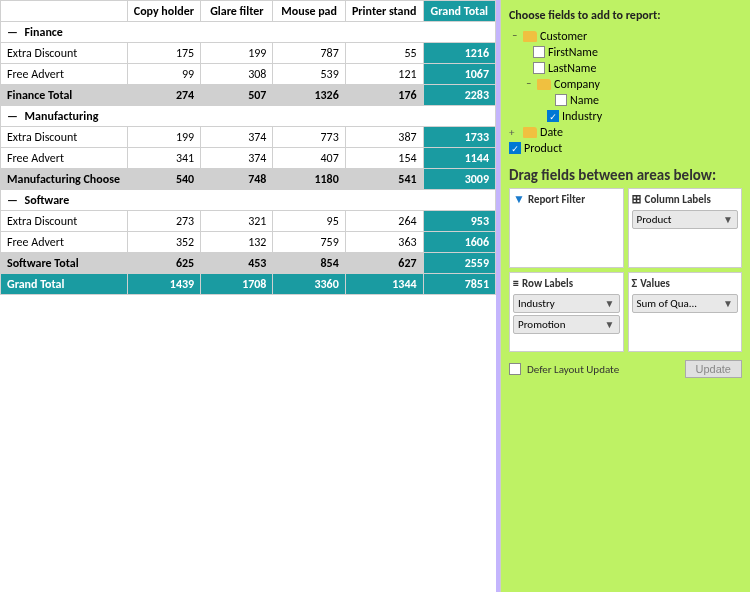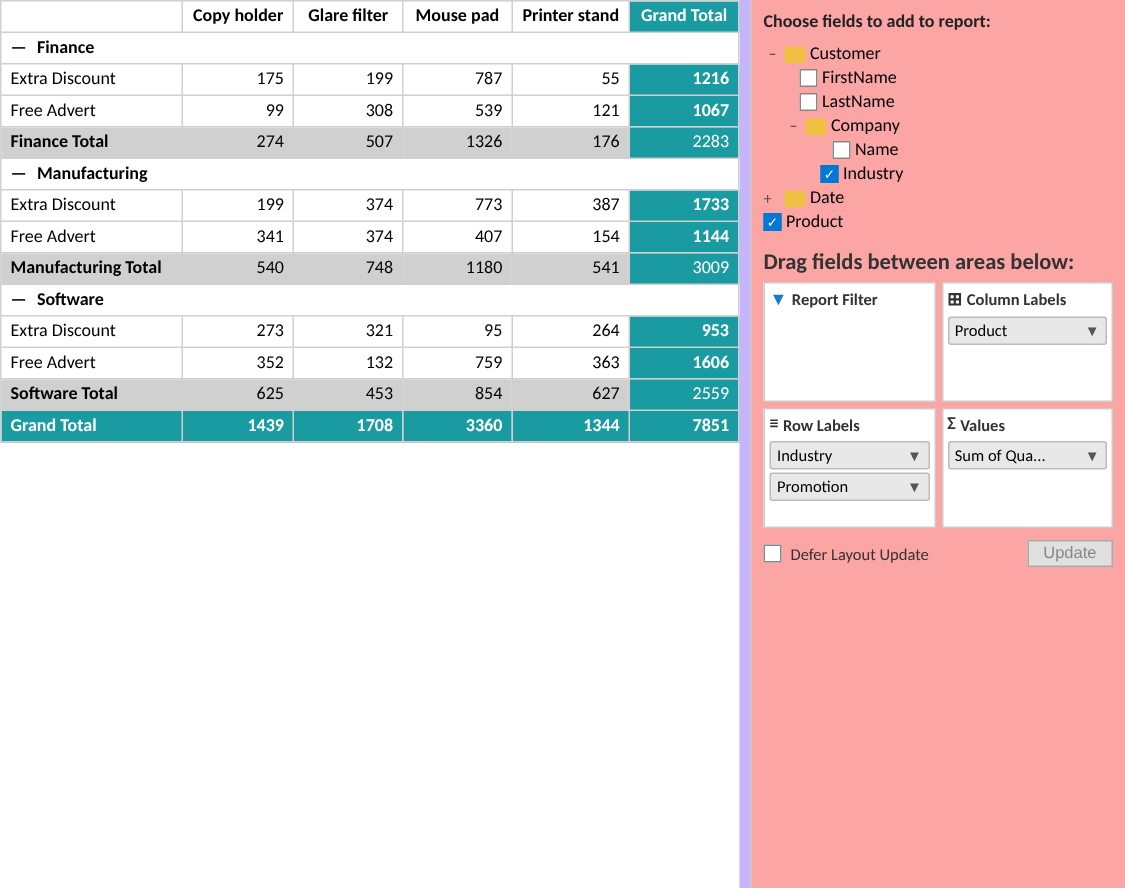--- a/index.html
+++ b/index.html
@@ -3,21 +3,21 @@
   <meta charset="utf-8">
   <style>
     * { box-sizing: border-box; margin: 0; padding: 0; }
     body { font-family: Calibri, Segoe UI, Arial, sans-serif; font-size: 12px; background: #fff; display: flex; width: 750px; height: 592px; overflow: hidden; }
 
     
     .pivot-area {
       width: 500px;
       height: 592px;
       overflow: auto;
-      border-right: 7px solid #c4b5fd;
+      border-right: 4px solid #c4b5fd;
     }
 
     table.pivot {
       border-collapse: collapse;
       width: 100%;
       font-size: 12px;
     }
 
     table.pivot th, table.pivot td {
       border: 1px solid #d0d0d0;
@@ -37,21 +37,21 @@
       background: #1a9ba1 !important;
       color: #fff !important;
     }
 
     .row-detail td {
       background: #fff;
     }
 
     .row-subtotal td {
       background: #d0d0d0;
-      font-weight: 400;
+      font-weight: 700;
     }
 
     .row-grand-total td {
       background: #1a9ba1;
       color: #fff;
       font-weight: 700;
     }
 
     
     .gt-cell {
@@ -67,21 +67,21 @@
 
     
     .section-row td { background: #fff; margin-top: 20px; }
 
     
     .field-panel {
       width: 250px;
       height: 592px;
       padding: 8px;
       overflow-y: auto;
-      background: #fca5a5;
+      background: #bef264;
       border-left: 1px solid #ccc;
     }
 
     .panel-title {
       font-weight: 600;
       font-size: 12px;
       margin-bottom: 6px;
       color: #222;
     }
 
@@ -271,21 +271,21 @@
       </tr>
       <tr class="row-detail">
         <td class="label">Free Advert</td>
         <td class="num">341</td>
         <td class="num">374</td>
         <td class="num">407</td>
         <td class="num">154</td>
         <td class="num gt-cell">1144</td>
       </tr>
       <tr class="row-subtotal">
-        <td class="bold-label">Manufacturing Total</td>
+        <td class="bold-label">Manufacturing Choose</td>
         <td class="num">540</td>
         <td class="num">748</td>
         <td class="num">1180</td>
         <td class="num">541</td>
         <td class="num gt-cell">3009</td>
       </tr>
 
       <tr class="section-row">
         <td colspan="6" style="font-weight:600;"><span style="margin-right:4px;">—</span> Software</td>
       </tr>

